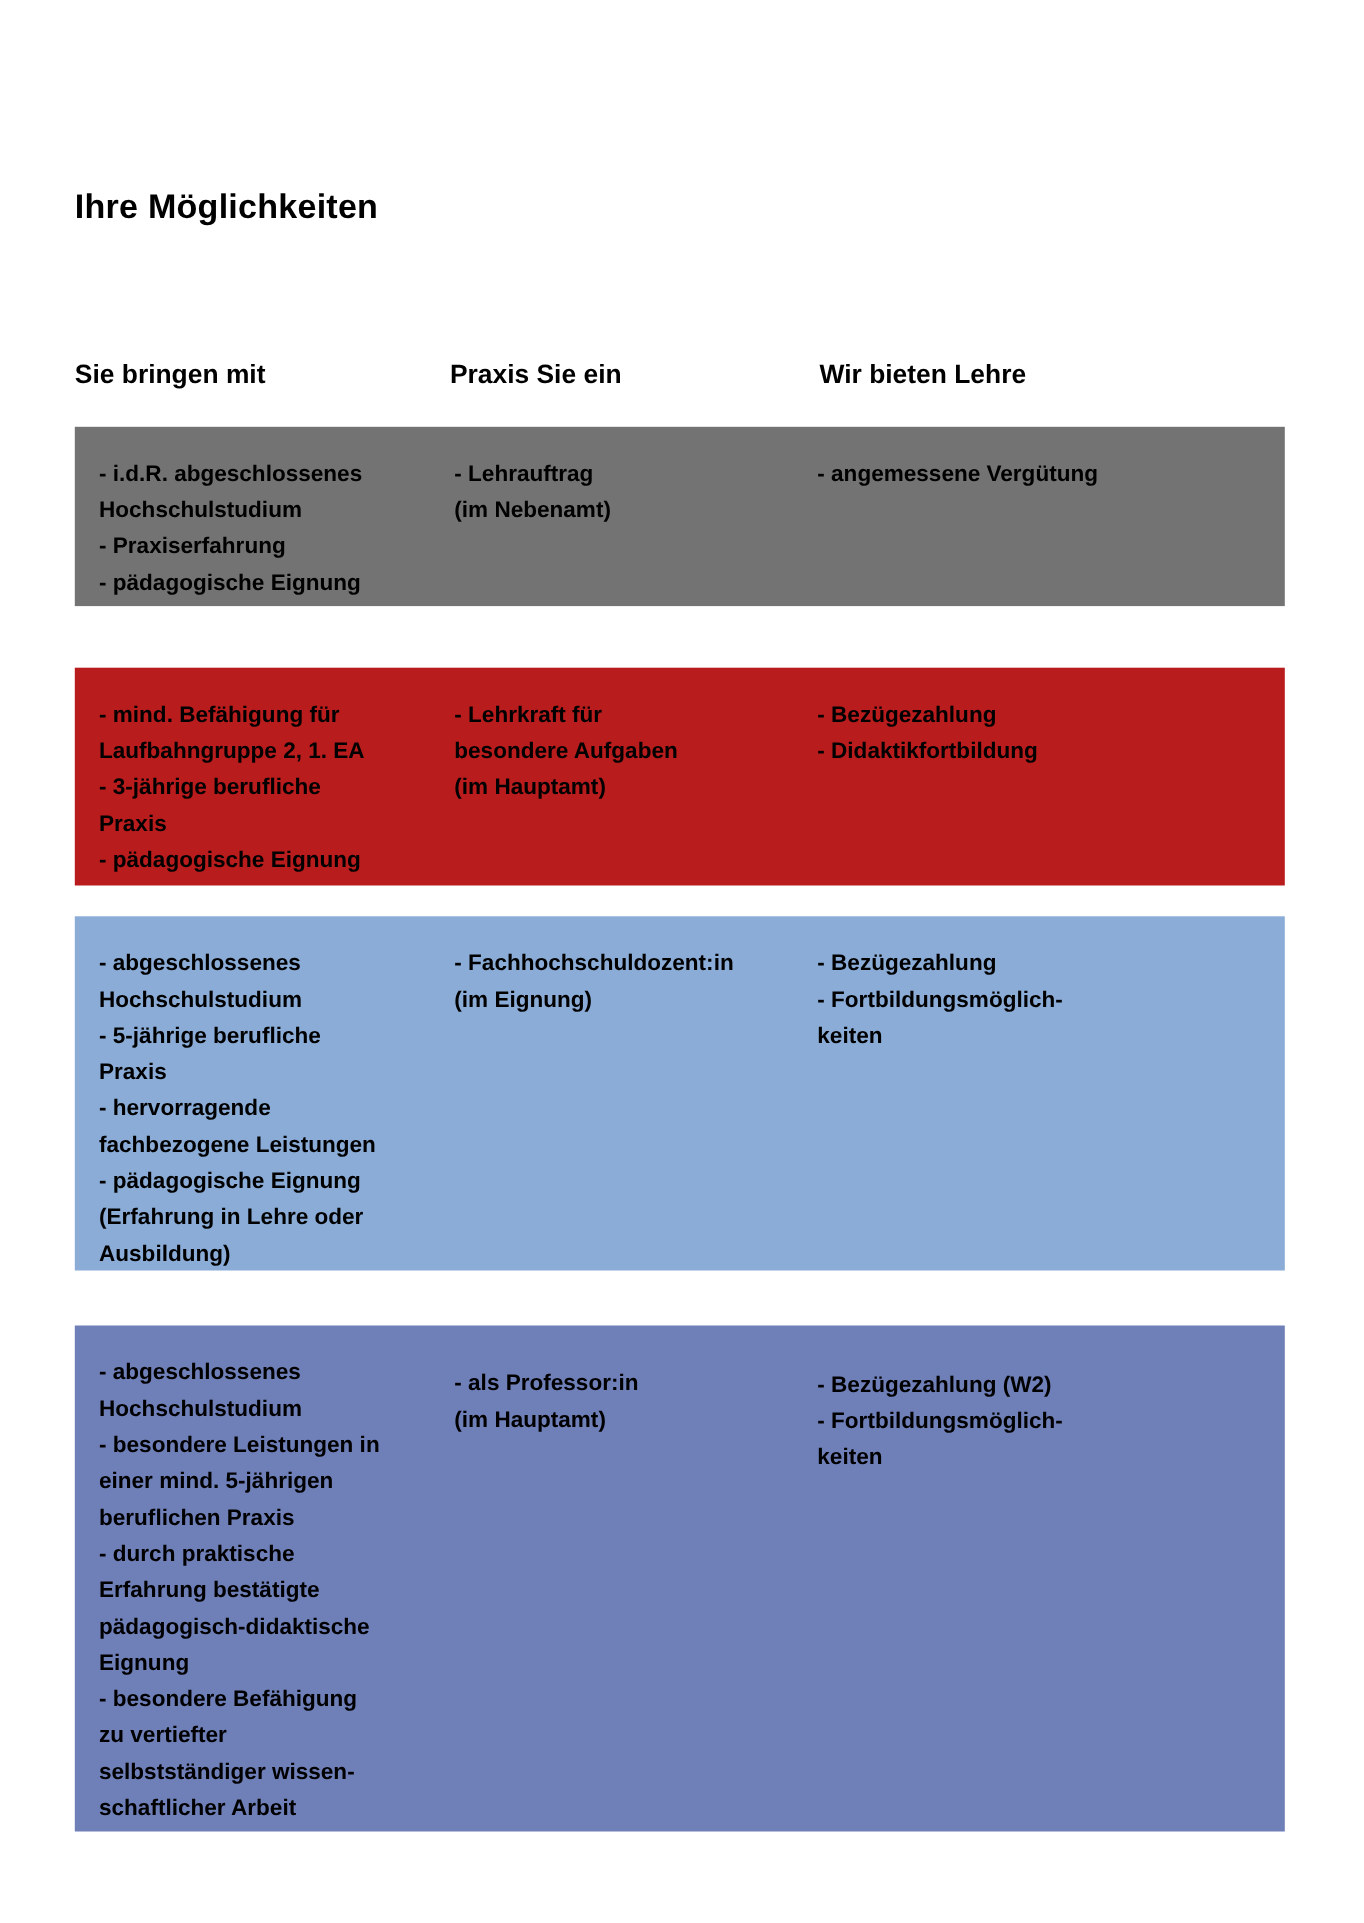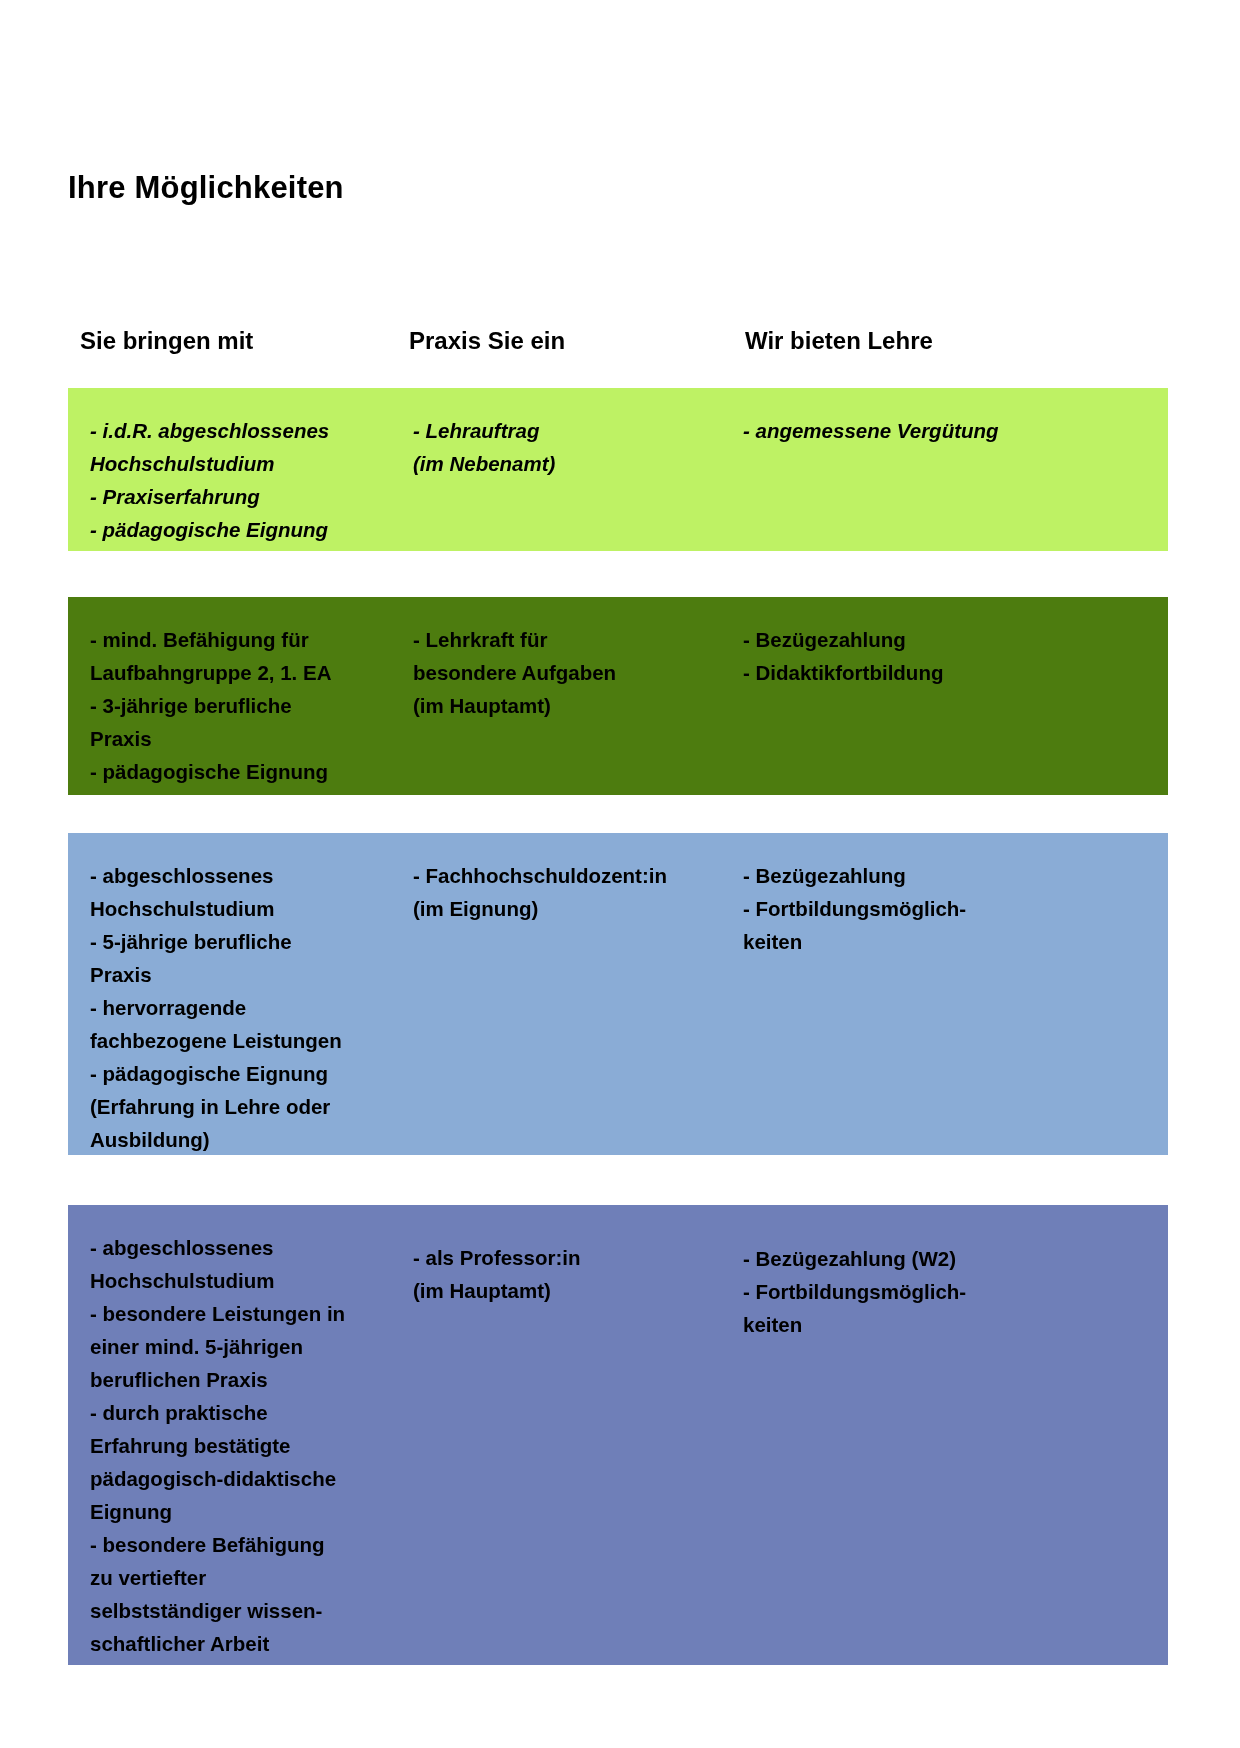--- a/index.html
+++ b/index.html
@@ -35,21 +35,21 @@
     top: 327px;
     width: 1100px;
     height: 34px;
   }
   .col-header {
     position: absolute;
     font-size: 24px;
     font-weight: bold;
     white-space: nowrap;
   }
-  .ch0 { left: 12px; text-align: center; }
+  .ch0 { left: 0px; text-align: center; }
   .ch1 { left: 341px; }
   .ch2 { left: 677px; }
 
   .band {
     position: absolute;
     left: 68px;
     width: 1100px;
     box-sizing: border-box;
   }
   .band .cell {
@@ -90,31 +90,31 @@
 <div class="page">
 
   <div class="title">Ihre Möglichkeiten</div>
 
   <div class="col-headers">
     <div class="col-header ch0">Sie bringen mit</div>
     <div class="col-header ch1">Praxis Sie ein</div>
     <div class="col-header ch2">Wir bieten Lehre</div>
   </div>
 
-  <div class="band band-0" style="background: #bef264; font-style: italic;">
+  <div class="band band-0" style="background: #737373;">
     <div class="cell cell-a">- i.d.R. abgeschlossenes
   Hochschulstudium
 - Praxiserfahrung
 - pädagogische Eignung</div>
     <div class="cell cell-c">- angemessene Vergütung</div>
     <div class="cell cell-b">- Lehrauftrag
   (im Nebenamt)</div>
   </div>
 
-  <div class="band band-1" style="background: #4d7c0f;">
+  <div class="band band-1" style="background: #b91c1c; margin-top: 10px;">
     <div class="cell cell-a">- mind. Befähigung für
   Laufbahngruppe 2, 1. EA
 - 3-jährige berufliche
   Praxis
 - pädagogische Eignung</div>
     <div class="cell cell-b">- Lehrkraft für
   besondere Aufgaben
   (im Hauptamt)</div>
     <div class="cell cell-c">- Bezügezahlung
 - Didaktikfortbildung</div>

